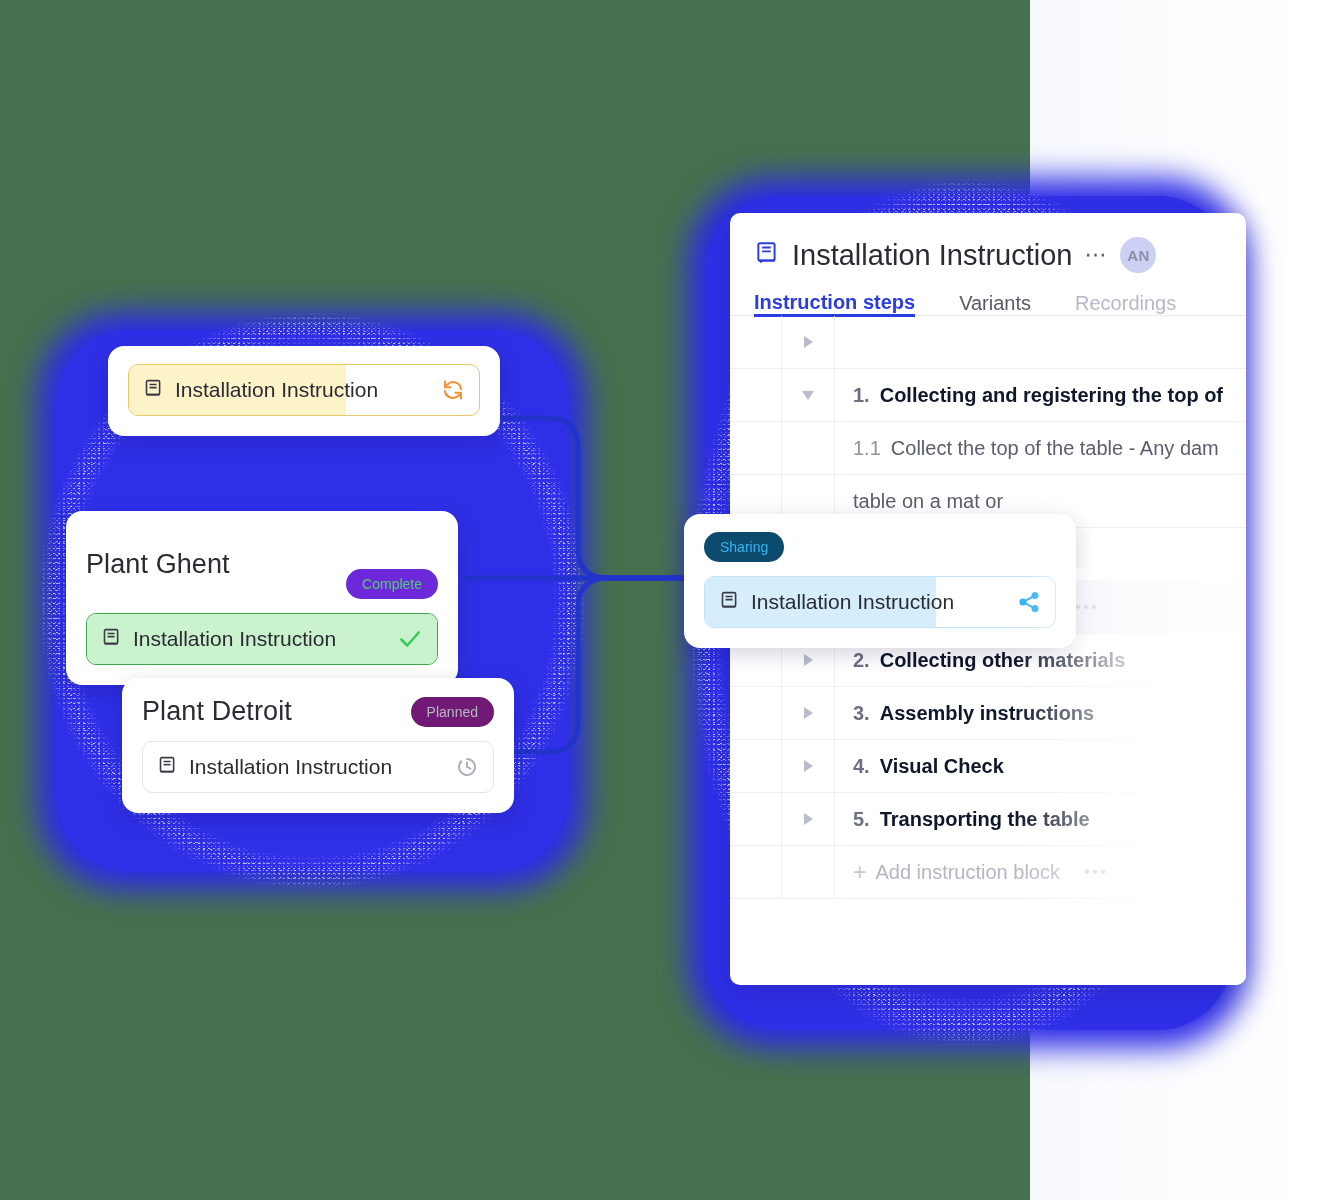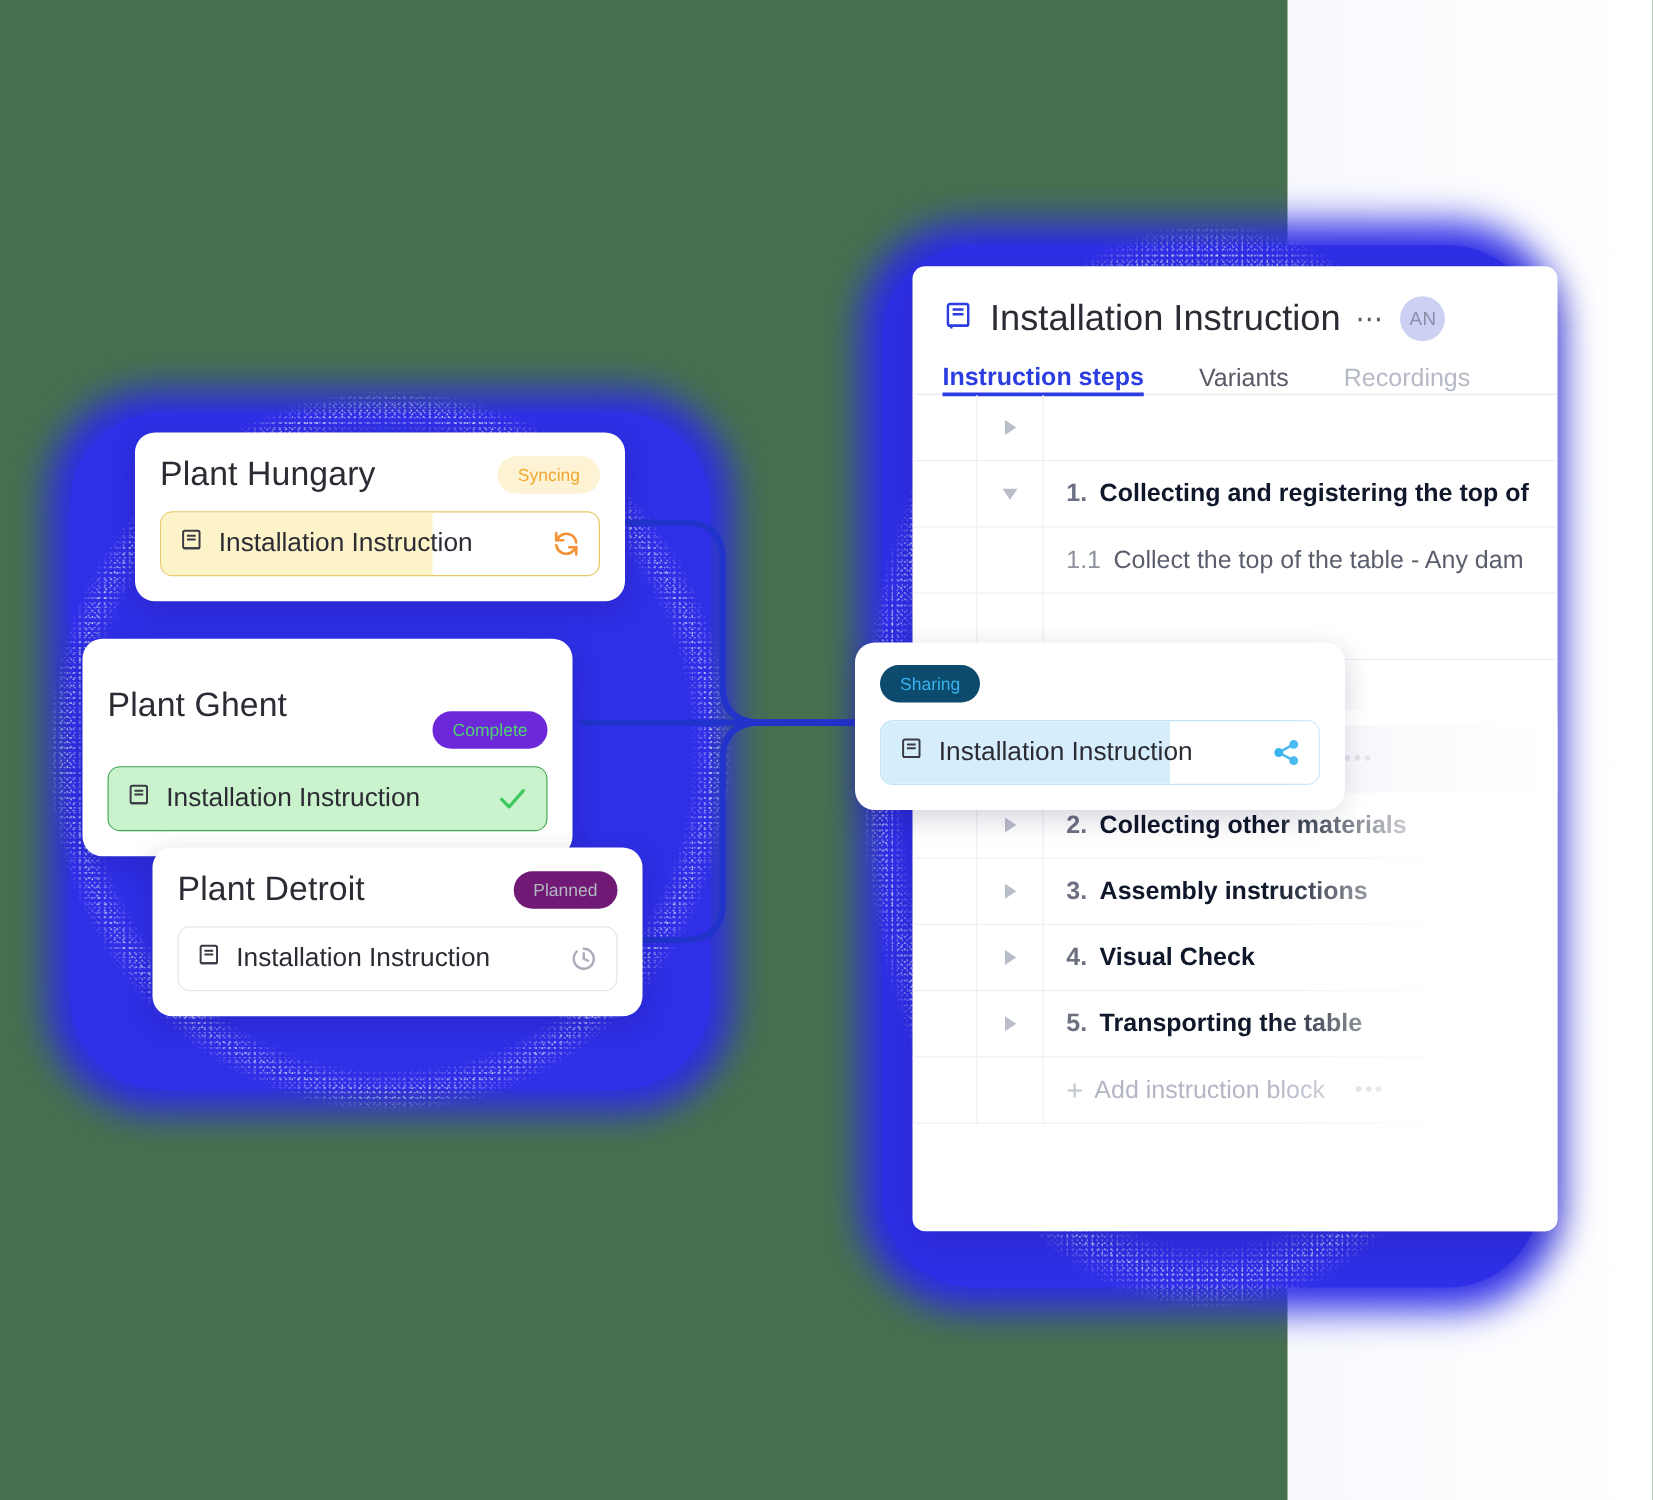--- a/index.html
+++ b/index.html
@@ -131,21 +131,21 @@
     gap: 12px;
   }
   .app-title {
     font-size: 29px; color: #2b2b33; font-weight: 400; white-space: nowrap;
   }
   .book-icon-hdr { flex: 0 0 auto; }
   .hdr-dots { color: #5a5a66; font-size: 22px; letter-spacing: 2px; line-height: 1; }
   .avatar {
     width: 36px; height: 36px; border-radius: 50%;
     background: #ccd0f2;
-    color: #8a8fa8; font-size: 15px; font-weight: 400;
+    color: #8a8fa8; font-size: 15px; font-weight: 700;
     display: flex; align-items: center; justify-content: center;
     letter-spacing: .5px;
   }
   .tabs {
     display: flex; align-items: flex-end;
     gap: 44px;
     padding: 18px 0 0 24px;
     border-bottom: 1px solid #e9ebf2;
   }
   .tab {
@@ -275,20 +275,23 @@
         <div class="gut2"></div>
         <div class="cell">
           <span class="num">1.1</span>
           <span class="step-title">Collect the top of the table - Any dam</span>
         </div>
       </div>
 
       <div class="row">
         <div class="gut1"></div>
         <div class="gut2"></div>
+        <div class="cell">
+          <span class="step-title">table on a mat or</span>
+        </div>
       </div>
 
       <div class="row">
         <div class="gut1"></div>
         <div class="gut2"></div>
         <div class="cell">
           <span class="step-title">on the table - You'l</span>
         </div>
       </div>
 
@@ -359,24 +362,20 @@
           <span class="dots-sm">•••</span>
         </div>
       </div>
 
     </div>
 
     <div class="fade-right"></div>
   </div>
 
   <div class="plant-card" id="card-hungary">
-    <div class="plant-head">
-      <div class="plant-title">Plant Hungary</div>
-      <div class="badge" style="background:#fdf3d4;color:#f0a830;">Syncing</div>
-    </div>
     <div class="doc-row" style="border-color:#e8c86a;">
       <div class="doc-fill" style="width:62%;background:#fdf3c8;"></div>
       <div class="doc-inner">
         <span>
           <svg width="21" height="21" viewBox="0 0 24 24" fill="none" stroke="#3a3a44" stroke-width="1.8">
             <rect x="4" y="3" width="15" height="16" rx="1.5"></rect>
             <line x1="4" y1="19" x2="19" y2="19"></line>
             <line x1="7.5" y1="7.5" x2="15.5" y2="7.5"></line>
             <line x1="7.5" y1="11" x2="15.5" y2="11"></line>
           </svg>

